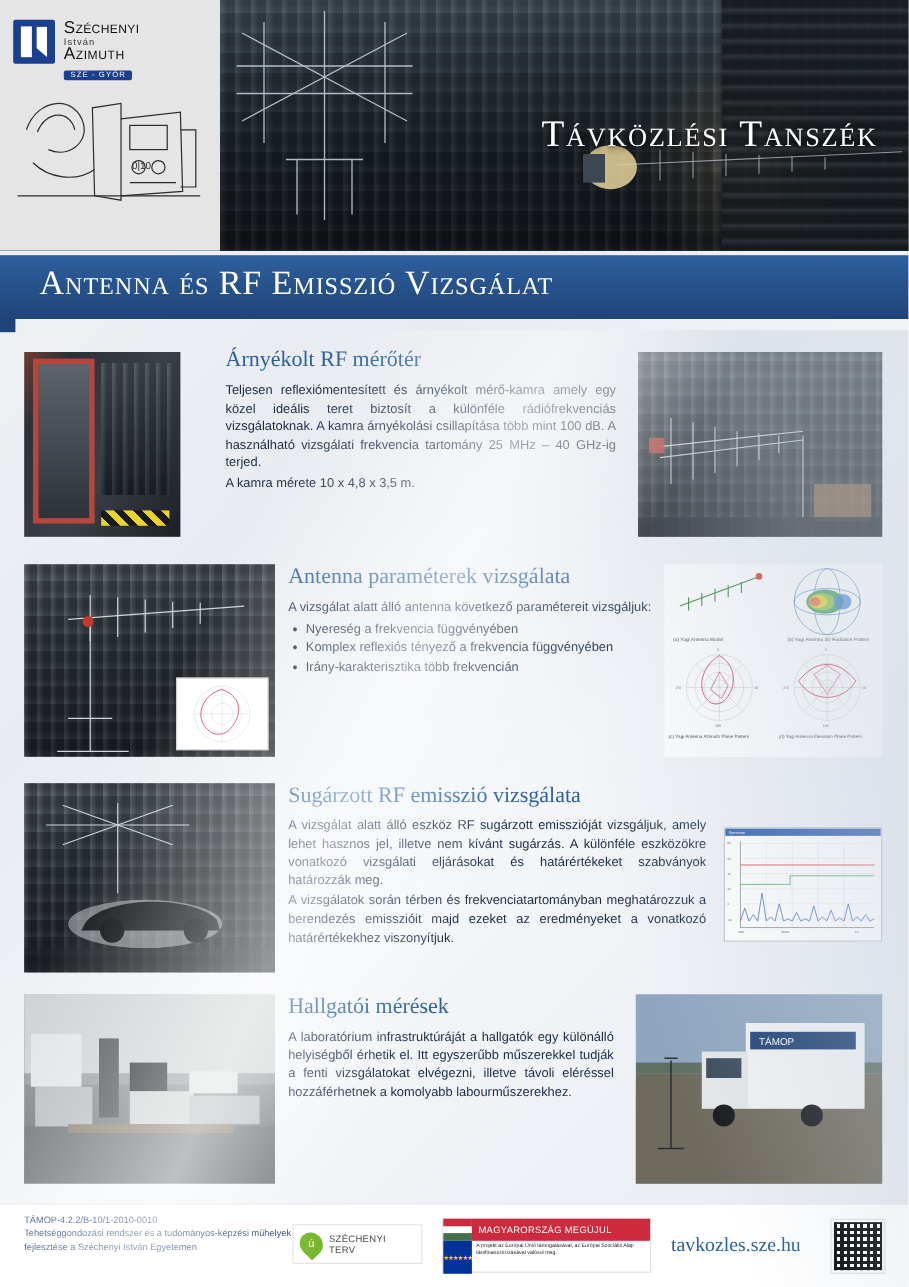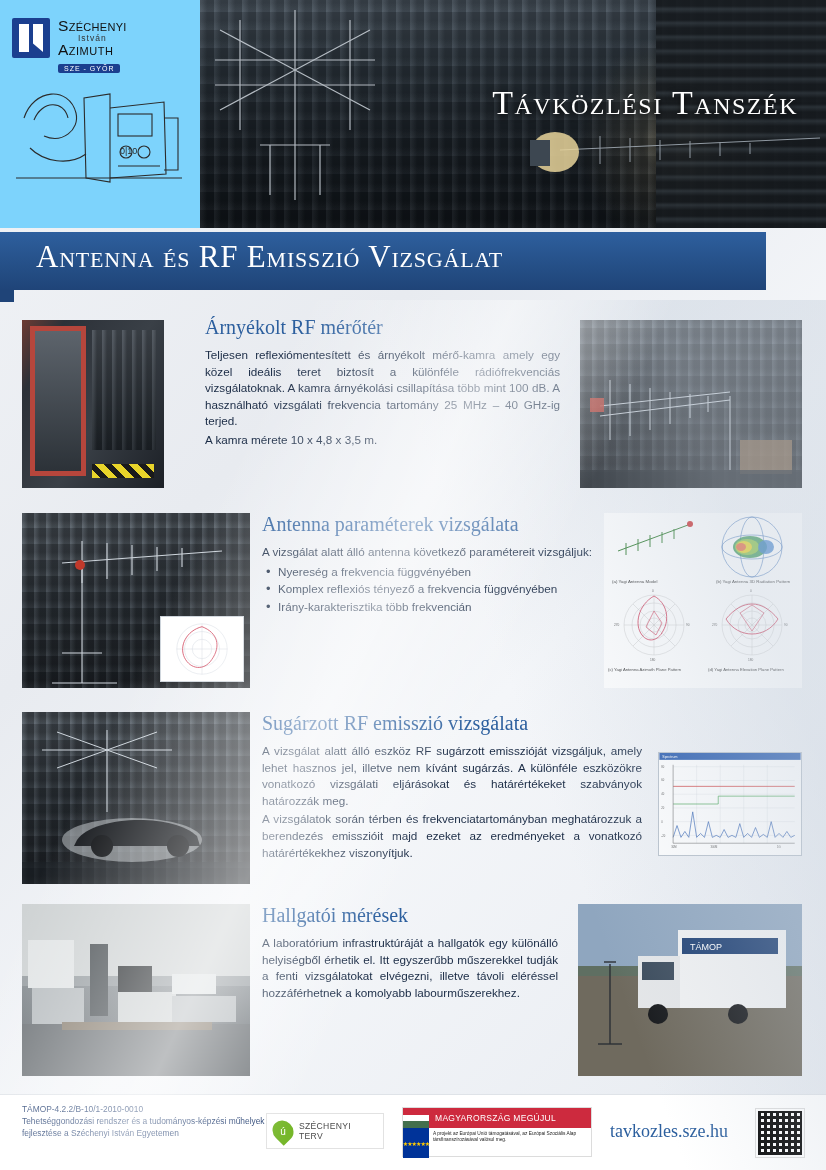--- a/index.html
+++ b/index.html
@@ -51,59 +51,59 @@
   }
   .cham-spikes {
     position: absolute; right: 0; top: 0; width: 170px; height: 100%;
     background: repeating-linear-gradient(180deg,
         #15191d 0px, #15191d 6px, #2b3238 9px, #15191d 14px);
     opacity: .9;
   }
   .antenna-lines { position: absolute; left: 0; top: 0; width: 100%; height: 100%; }
   .logo-panel {
     position: absolute; left: 0; top: 0; width: 200px; height: 228px;
-    background: #7dd3fc;
+    background: #e5e5e5;
   }
   .logo-top { position: absolute; left: 12px; top: 18px; display: flex; align-items: flex-start; gap: 8px; }
   .logo-mark {
     width: 38px; height: 40px;
     background: #1b3f8f;
     position: relative;
     border-radius: 2px;
   }
   .logo-mark::before {
     content: ""; position: absolute; left: 7px; top: 6px; width: 10px; height: 28px;
     background: #fff;
   }
   .logo-mark::after {
     content: ""; position: absolute; left: 21px; top: 6px; width: 10px; height: 28px;
     background: #fff; clip-path: polygon(0 0, 100% 0, 100% 100%, 0 70%);
   }
   .logo-text { line-height: 1.02; }
   .logo-l1 { font-size: 15.5px; letter-spacing: .3px; color: #111; font-variant: small-caps; font-weight: 400;}
-  .logo-l2 { font-size: 8.5px; letter-spacing: 1px; color: #333; text-align: center; }
+  .logo-l2 { font-size: 8.5px; letter-spacing: 1px; color: #333; text-align: left; }
   .logo-l3 { font-size: 15.5px; letter-spacing: .5px; color: #111; font-variant: small-caps; }
   .logo-badge {
     margin-top: 3px; display: inline-block; background: #1b3f8f; color: #fff;
     font-size: 7px; letter-spacing: 1px; padding: 1px 6px; border-radius: 2px;
   }
   .logo-sketch { position: absolute; left: 14px; top: 78px; width: 170px; height: 120px; }
   .header-title {
-    position: absolute; right: 28px; top: 84px;
+    position: absolute; right: 28px; top: 104px;
     font-size: 34px; color: #ffffff;
     font-variant: small-caps;
     letter-spacing: 1.5px;
     text-shadow: 0 2px 6px rgba(0,0,0,.8);
     font-family: "Liberation Serif", serif;
     text-align: right;
   }
 
   
   .titlebar {
-    position: absolute; left: 0; top: 232px; width: 766px; height: 58px;
+    position: absolute; left: 0; top: 232px; width: 826px; height: 58px;
     background: linear-gradient(180deg, #2e5f9e 0%, #27538c 45%, #1f4478 100%);
   }
   .titlebar h1 {
     position: absolute; left: 36px; top: 7px;
     font-size: 31px; color: #ffffff; font-weight: 400;
     font-variant: small-caps; letter-spacing: .8px;
     font-family: "Liberation Serif", serif;
   }
   .title-accent {
     position: absolute; left: 0; top: 290px; width: 14px; height: 12px;

